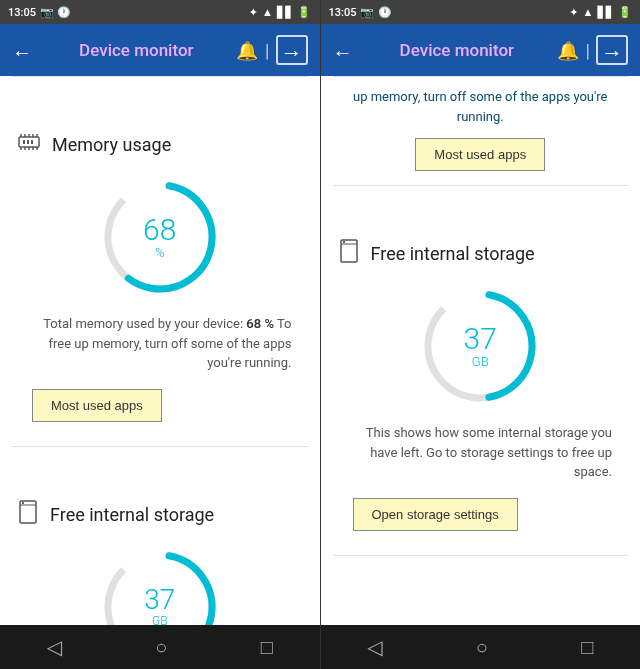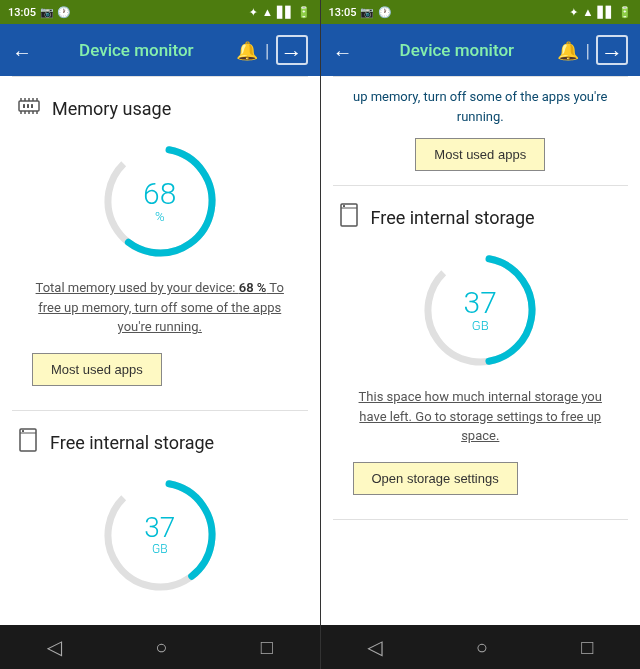--- a/index.html
+++ b/index.html
@@ -19,21 +19,21 @@
       background: #fff;
       display: flex;
       flex-direction: column;
       overflow: hidden;
       position: relative;
     }
 
     
     .status-bar {
       height: 24px;
-      background: #4d7c0f;
+      background: #404040;
       display: flex;
       align-items: center;
       justify-content: space-between;
       padding: 0 8px;
       flex-shrink: 0;
     }
     .status-bar-left {
       display: flex;
       align-items: center;
       gap: 4px;
@@ -60,21 +60,21 @@
       gap: 8px;
     }
     .toolbar-back {
       color: #fff;
       font-size: 20px;
       cursor: pointer;
       margin-right: 4px;
     }
     .toolbar-title {
       flex: 1;
-      color: #86efac;
+      color: #f0abfc;
       font-size: 17px;
       font-weight: 500;
       text-align: center;
     }
     .toolbar-icons {
       display: flex;
       align-items: center;
       gap: 6px;
     }
     .toolbar-icon {
@@ -106,20 +106,21 @@
     
     .section {
       padding: 16px 16px 8px;
     }
 
     .section-header {
       display: flex;
       align-items: center;
       gap: 10px;
       margin-bottom: 12px;
+      margin-top: 36px;
     }
     .section-icon {
       font-size: 22px;
       color: #555;
     }
     .section-title {
       font-size: 18px;
       color: #222;
       font-weight: 400;
     }
@@ -156,24 +157,23 @@
     }
     .gauge-unit {
       font-size: 13px;
       color: #00bcd4;
       font-weight: 300;
     }
 
     .description-text {
       font-size: 13px;
       color: #555;
-      text-align: center;
+      text-align: right;
       padding: 0 12px 12px;
       line-height: 1.5;
-      text-decoration: underline;
     }
     .description-text strong {
       font-weight: 600;
       color: #333;
     }
 
     .btn-outline {
       display: inline-block;
       border: 1px solid #888;
       padding: 8px 18px;
@@ -397,21 +397,21 @@
 
             <circle class="progress" cx="65" cy="65" r="52" stroke="#00bcd4" stroke-width="7" stroke-dasharray="145 330" stroke-linecap="round" transform="rotate(-220 65 65)"></circle>
           </svg>
           <div class="gauge-center">
             <div class="gauge-value">37</div>
             <div class="gauge-unit">GB</div>
           </div>
         </div>
       </div>
 
-      <p class="description-text">This space how much internal storage you have left. Go to storage settings to free up space.</p>
+      <p class="description-text">This shows how some internal storage you have left. Go to storage settings to free up space.</p>
 
       <button class="btn-outline">Open storage settings</button>
     </div>
 
     <div class="divider"></div>
 
     <div style="height:30px;"></div>
   </div>
 
   <div class="bottom-nav">

